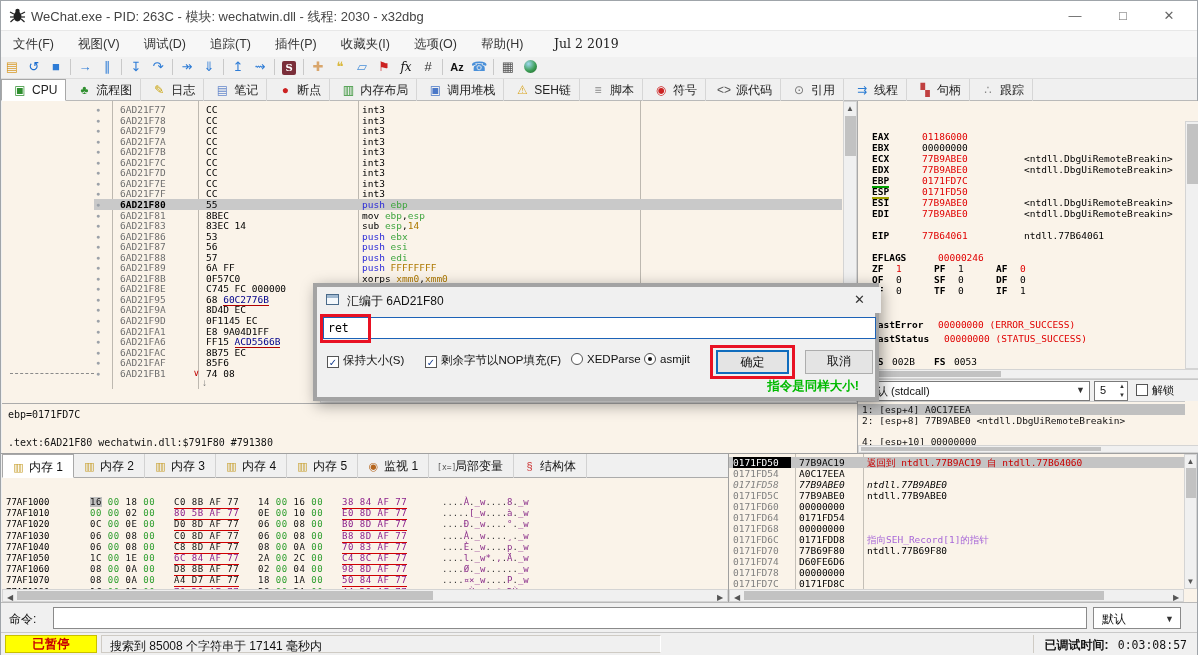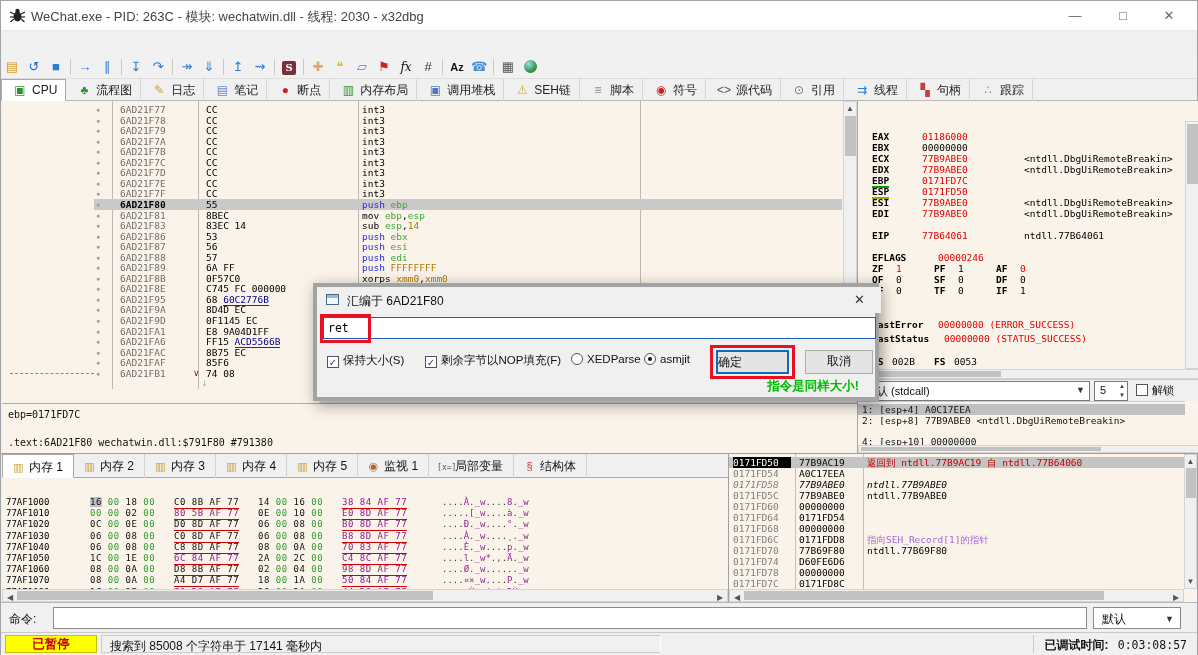--- a/index.html
+++ b/index.html
@@ -121,21 +121,21 @@
 #dlg-close{position:absolute;right:10px;top:5px;font-size:13px;color:#333}
 #dlg-input{position:absolute;left:6px;top:30px;width:553px;height:22px;background:#FFF;border:1px solid #1C62B7;font-family:"DejaVu Sans Mono",monospace;font-size:11.5px;padding:0 4px;color:#000}
 .redbox{position:absolute;border:3px solid #E81123;z-index:60;pointer-events:none}
 #ret-redbox{left:3px;top:27px;width:51px;height:29px}
 #ok-redbox{left:393px;top:58px;width:85px;height:34px}
 #dlg-controls{position:absolute;left:0;top:62px;width:564px;height:26px;font-size:11.5px}
 .dlg-cb{position:absolute;top:4px}
 .dlg-radio{position:absolute;top:4px}
 .rad{display:inline-block;width:12px;height:12px;border:1px solid #555;border-radius:50%;background:#FFF;vertical-align:-2px;margin-right:4px;position:relative}
 .rad.on::after{content:"";position:absolute;left:3px;top:3px;width:4px;height:4px;border-radius:50%;background:#111}
-#dlg-ok{position:absolute;left:399px;top:63px;width:73px;height:24px;background:#E4E4E4;border:2px solid #0F6CBD;font-size:12px;text-align:left;line-height:20px}
+#dlg-ok{position:absolute;left:399px;top:63px;width:73px;height:24px;background:#E4E4E4;border:2px solid #0F6CBD;font-size:12px;text-align:center;line-height:20px}
 #dlg-cancel{position:absolute;left:488px;top:63px;width:68px;height:24px;background:#E4E4E4;border:1px solid #ADADAD;font-size:12px;text-align:center;line-height:21px}
 #dlg-hint{position:absolute;right:16px;top:91px;color:#00BA00;font-weight:bold;font-size:12.5px}
 </style>
 </head>
 <body>
 
 <div id="app">
 
   <div id="titlebar">
     <span class="bug">
@@ -151,20 +151,24 @@
             <line x1="12.2" y1="12" x2="15.5" y2="15"></line>
           </g>
         </svg>
     </span>
     <span class="title">WeChat.exe - PID: 263C - 模块: wechatwin.dll - 线程: 2030 - x32dbg</span>
     <span class="winbtn" style="right:100px">—</span>
     <span class="winbtn" style="right:52px">□</span>
     <span class="winbtn" style="right:6px">✕</span>
   </div>
 
+  <div id="menubar">
+    <span id="menu-items"><span class="menu-item">文件(F)</span><span class="menu-item">视图(V)</span><span class="menu-item">调试(D)</span><span class="menu-item">追踪(T)</span><span class="menu-item">插件(P)</span><span class="menu-item">收藏夹(I)</span><span class="menu-item">选项(O)</span><span class="menu-item">帮助(H)</span></span>
+    <span id="build-date">Jul 2 2019</span>
+  </div>
 
   <div id="toolbar"><span class="tbtn" style="color: rgb(217, 156, 43);">▤</span><span class="tbtn" style="color: rgb(30, 111, 208);">↺</span><span class="tbtn" style="color: rgb(46, 124, 214);">■</span><span class="tsep"></span><span class="tbtn" style="color: rgb(46, 124, 214);">→</span><span class="tbtn" style="color: rgb(46, 124, 214);">∥</span><span class="tsep"></span><span class="tbtn" style="color: rgb(46, 124, 214);">↧</span><span class="tbtn" style="color: rgb(46, 124, 214);">↷</span><span class="tsep"></span><span class="tbtn" style="color: rgb(46, 124, 214);">↠</span><span class="tbtn" style="color: rgb(46, 124, 214);">⇓</span><span class="tsep"></span><span class="tbtn" style="color: rgb(46, 124, 214);">↥</span><span class="tbtn" style="color: rgb(46, 124, 214);">⇝</span><span class="tsep"></span><span class="tbtn"><span class="scylla">S</span></span><span class="tsep"></span><span class="tbtn" style="color: rgb(217, 166, 108);">✚</span><span class="tbtn" style="color: rgb(217, 184, 60);">❝</span><span class="tbtn" style="color: rgb(74, 144, 217);">▱</span><span class="tbtn" style="color: rgb(204, 34, 34);">⚑</span><span class="tbtn"><span class="fx">fx</span></span><span class="tbtn" style="color: rgb(51, 51, 51);">#</span><span class="tsep"></span><span class="tbtn"><span class="az">Az</span></span><span class="tbtn" style="color: rgb(74, 144, 217);">☎</span><span class="tsep"></span><span class="tbtn" style="color: rgb(85, 85, 85);">▦</span><span class="tbtn"><span class="globe"></span></span></div>
 
   <div id="tabbar"><span class="vtab active"><span class="ticon" style="color: rgb(47, 143, 47);">▣</span><span>CPU</span></span><span class="vtab"><span class="ticon" style="color: rgb(47, 143, 47);">♣</span><span>流程图</span></span><span class="vtab"><span class="ticon" style="color: rgb(200, 160, 0);">✎</span><span>日志</span></span><span class="vtab"><span class="ticon" style="color: rgb(102, 136, 204);">▤</span><span>笔记</span></span><span class="vtab"><span class="ticon" style="color: rgb(204, 34, 34);">●</span><span>断点</span></span><span class="vtab"><span class="ticon" style="color: rgb(47, 143, 47);">▥</span><span>内存布局</span></span><span class="vtab"><span class="ticon" style="color: rgb(74, 120, 200);">▣</span><span>调用堆栈</span></span><span class="vtab"><span class="ticon" style="color: rgb(217, 165, 32);">⚠</span><span>SEH链</span></span><span class="vtab"><span class="ticon" style="color: rgb(136, 136, 136);">≡</span><span>脚本</span></span><span class="vtab"><span class="ticon" style="color: rgb(204, 34, 34);">◉</span><span>符号</span></span><span class="vtab"><span class="ticon" style="color: rgb(85, 85, 85);">&lt;&gt;</span><span>源代码</span></span><span class="vtab"><span class="ticon" style="color: rgb(119, 119, 119);">⊙</span><span>引用</span></span><span class="vtab"><span class="ticon" style="color: rgb(43, 124, 211);">⇉</span><span>线程</span></span><span class="vtab"><span class="ticon" style="color: rgb(192, 64, 64);">▚</span><span>句柄</span></span><span class="vtab"><span class="ticon" style="color: rgb(136, 136, 136);">∴</span><span>跟踪</span></span></div>
 
   <div id="disasm-pane">
     <div class="vline" style="left:110px"></div>
     <div class="vline" style="left:196px"></div>
     <div class="vline" style="left:356px"></div>
     <div class="vline" style="left:638px"></div>

